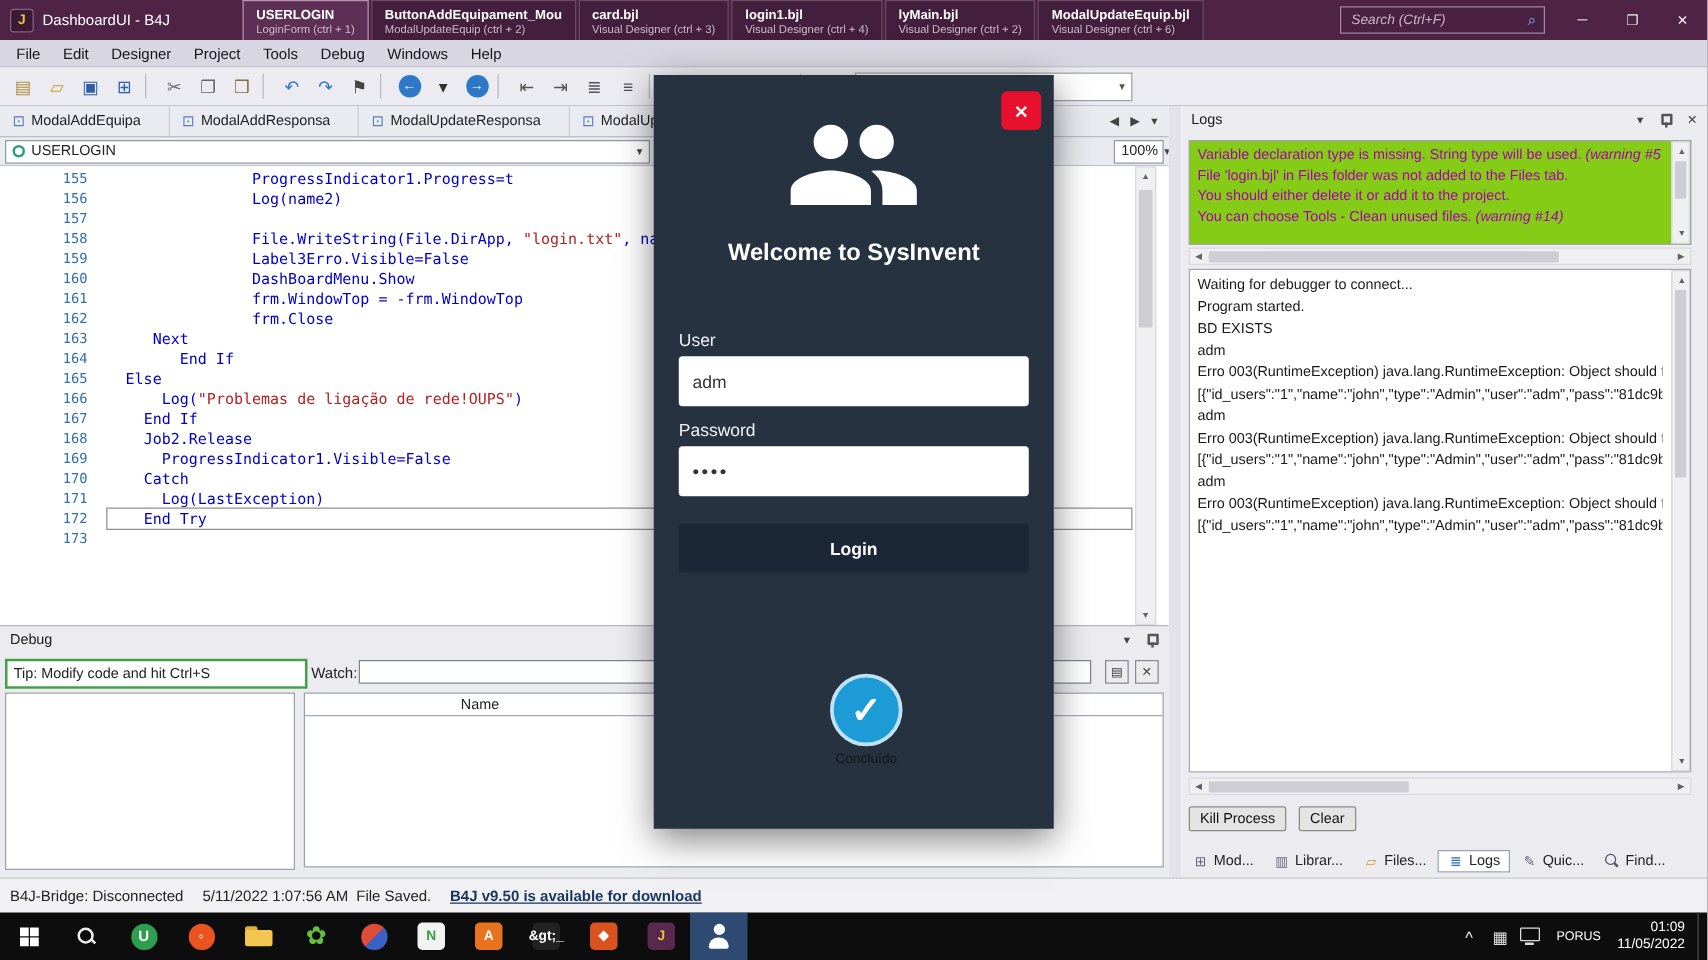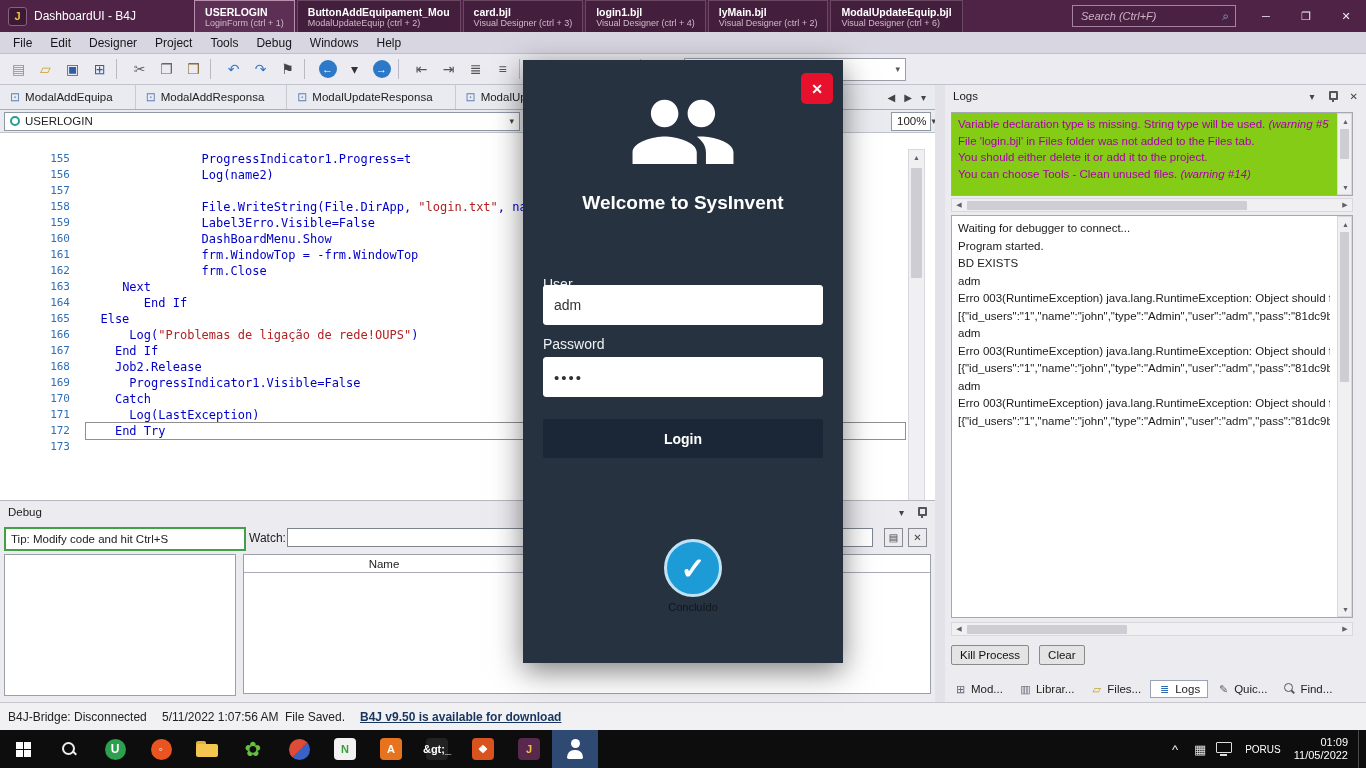--- a/index.html
+++ b/index.html
@@ -51,21 +51,21 @@
   #modulebar{position:absolute;left:0;top:110px;width:935px;height:23px;background:#e9ebf0;display:flex;
              align-items:center;gap:4px;padding:0 4px;box-sizing:border-box;border-bottom:1px solid #c2c2cc;}
   .combo{height:19px;background:#fff;border:1px solid #8f98a5;display:flex;align-items:center;font-size:11.5px;
          color:#222;padding:0 5px;gap:5px;box-sizing:border-box;}
   .module-combo{width:516px;}
   .event-combo{flex:1;}
   .zoom-combo{width:40px;margin-left:46px;}
   .caret{margin-left:auto;color:#444;font-size:9px;}
   .globe{width:10px;height:10px;border-radius:50%;border:2px solid #2a9d8f;box-sizing:border-box;flex:none;}
   
-  #editor{position:absolute;left:0;top:133px;width:935px;height:367px;background:#fff;overflow:hidden;margin-top:16px;}
+  #editor{position:absolute;left:0;top:133px;width:935px;height:367px;background:#fff;overflow:hidden;}
   #code{padding-top:2px;}
   .cl{display:flex;height:16px;line-height:16px;}
   .ln{width:70px;text-align:right;padding-right:16px;color:#2f6fb5;font-size:11px;flex:none;
       font-family:"DejaVu Sans Mono",monospace;}
   .ct{flex:1;white-space:pre;tab-size:4;font-size:12px;color:#0000c8;font-family:"DejaVu Sans Mono",monospace;
       margin-right:30px;}
   .ct .str{color:#b22222;}
   .cl.boxed .ct{outline:1px solid #8f8f8f;}
   
   .vsb{position:absolute;width:17px;background:#f0f0f2;border:1px solid #d8d8de;box-sizing:border-box;}
@@ -165,21 +165,21 @@
   .clock{display:flex;flex-direction:column;align-items:flex-end;font-size:11px;line-height:13px;padding:0 10px 0 4px;}
   .showdesk{width:7px;height:38px;border-left:1px solid #4a4a4a;}
   
   #modal{position:absolute;left:523px;top:60px;width:320px;height:603px;background:#26323f;z-index:40;
          box-shadow:0 8px 28px rgba(0,0,0,.5);}
   .modal-close{position:absolute;top:13px;right:10px;width:32px;height:31px;background:#e8112d;border-radius:5px;
                color:#fff;display:flex;align-items:center;justify-content:center;font-size:14px;font-weight:bold;}
   .users-svg{position:absolute;top:26px;left:50%;transform:translateX(-50%);}
   .modal-title{position:absolute;top:132px;left:0;right:0;text-align:center;color:#fff;font-size:19px;font-weight:bold;}
   .fld-label{position:absolute;left:20px;color:#eef2f6;font-size:14px;}
-  .lbl-user{top:216px;}  .lbl-pass{top:276px;}
+  .lbl-user{top:204px;}  .lbl-pass{top:276px;}
   .fld-input{position:absolute;left:20px;width:258px;height:38px;background:#fff;border:1px solid #fff;border-radius:3px;
              font-size:14px;color:#333;padding:0 10px;font-family:"Liberation Sans",sans-serif;}
   .inp-user{top:225px;}
   .inp-pass{top:297px;font-size:15px;letter-spacing:2px;}
   .login-btn{position:absolute;left:20px;top:359px;width:280px;height:39px;background:#1b2736;color:#fff;font-weight:bold;
              font-size:14px;display:flex;align-items:center;justify-content:center;border-radius:2px;}
   .check-circle{position:absolute;left:141px;top:479px;width:52px;height:52px;border-radius:50%;background:#1d9bd7;
                 border:3px solid #bfe3f5;color:#fff;display:flex;align-items:center;justify-content:center;
                 font-size:30px;font-weight:bold;}
   .toast-label{position:absolute;left:20px;right:0;top:541px;text-align:center;color:#10161c;font-size:11px;}

